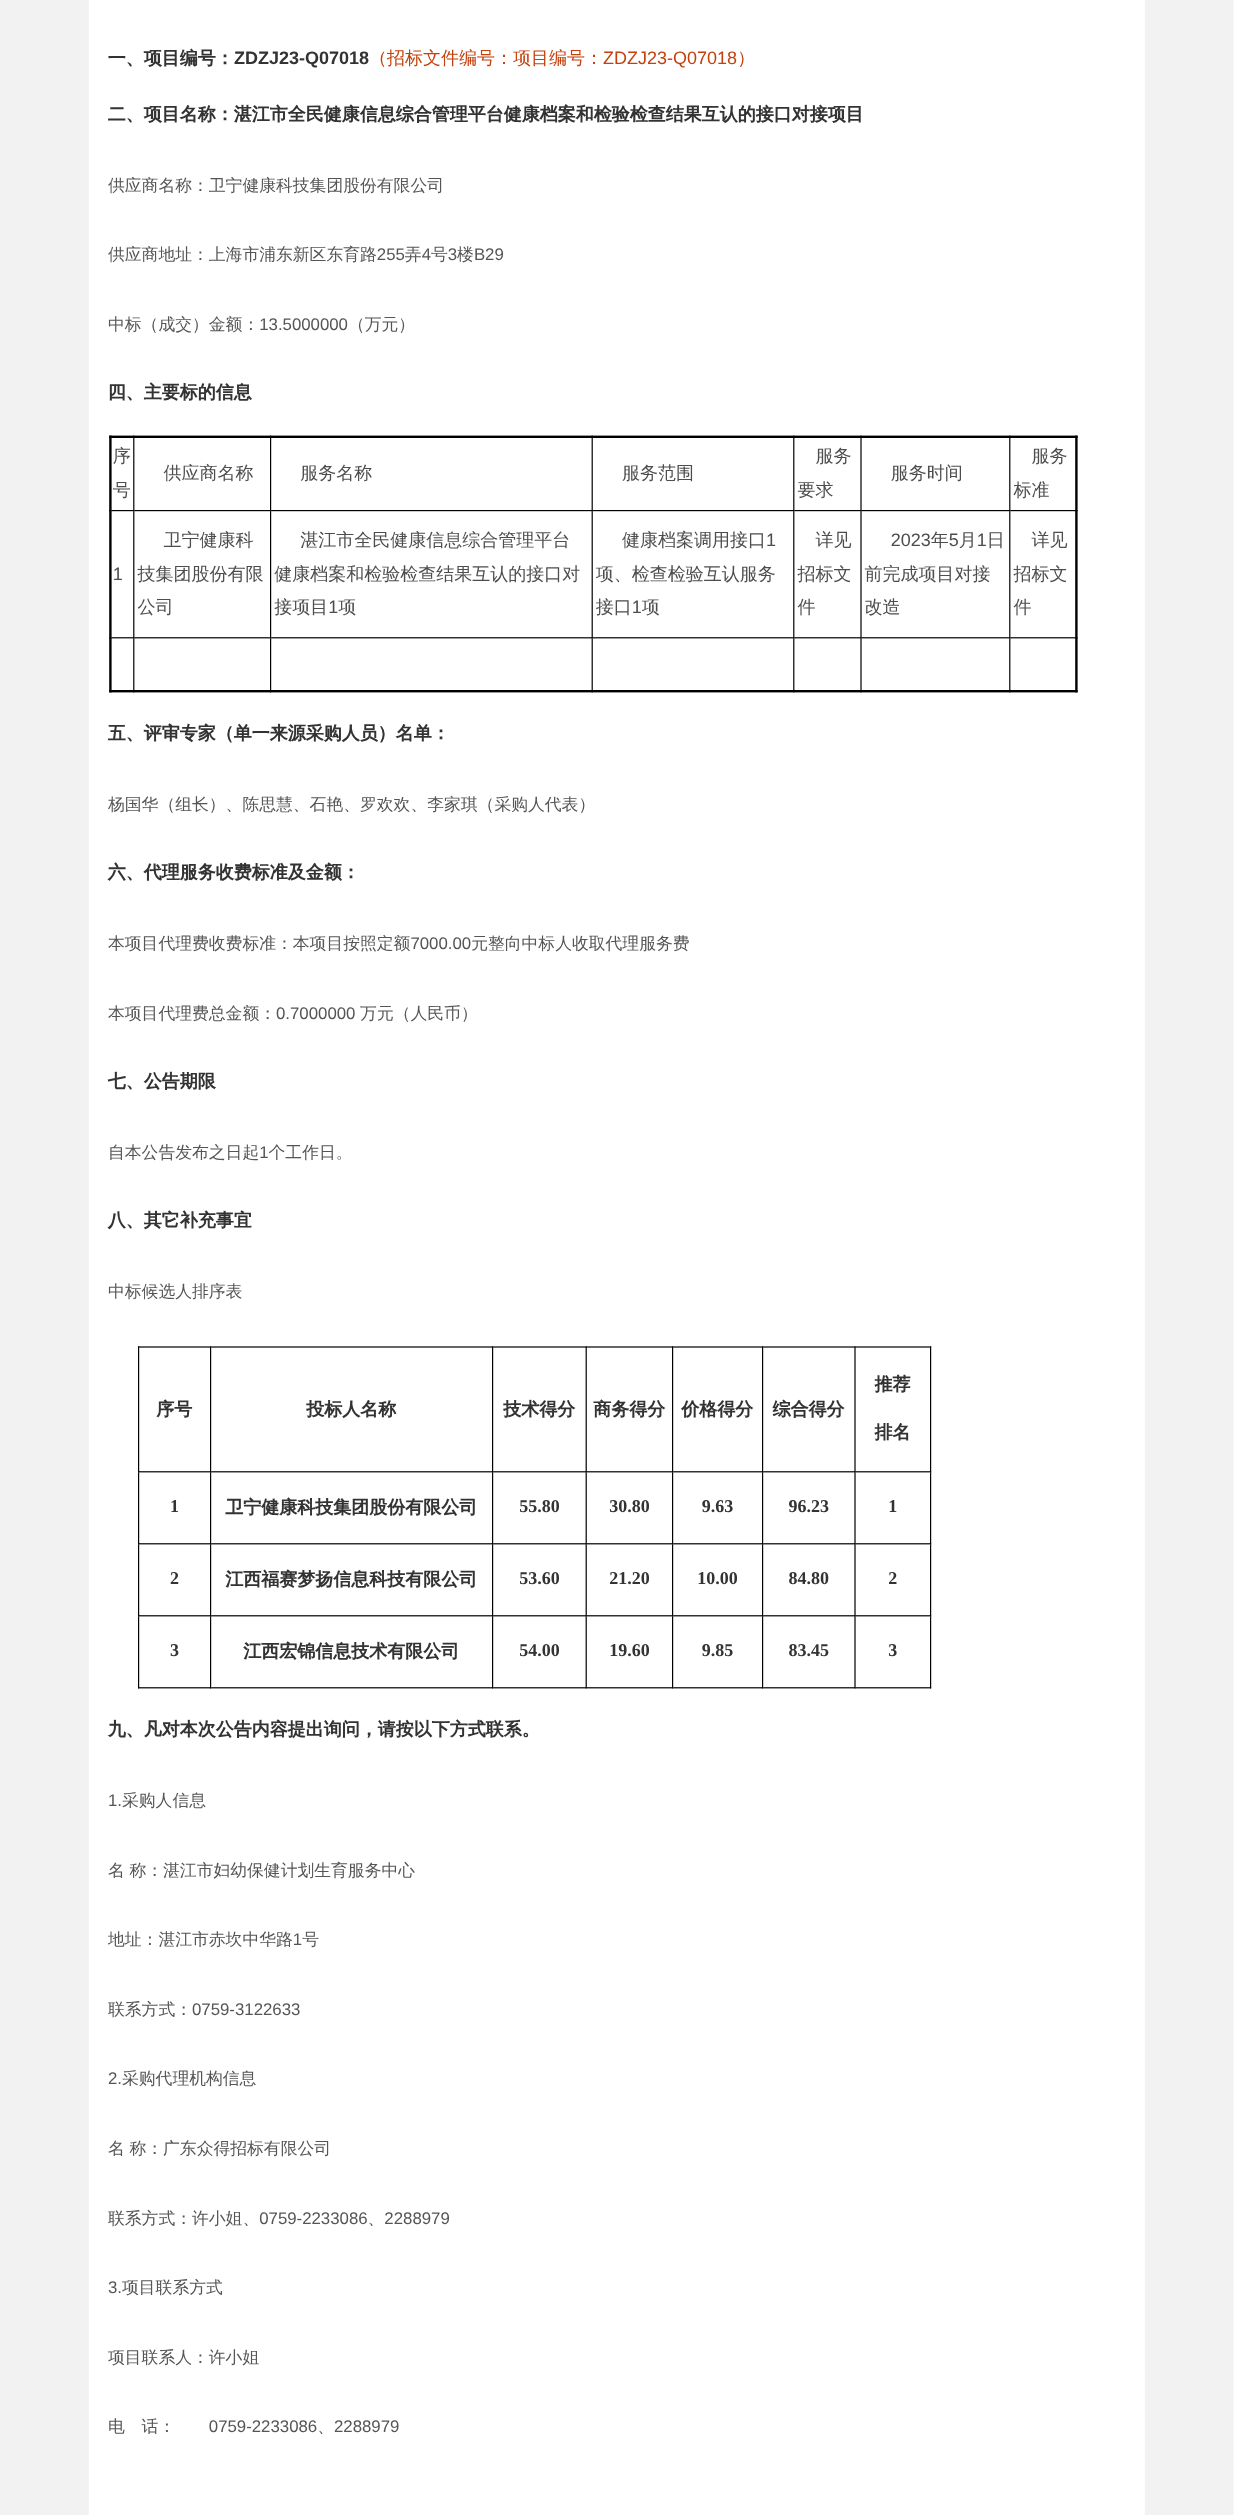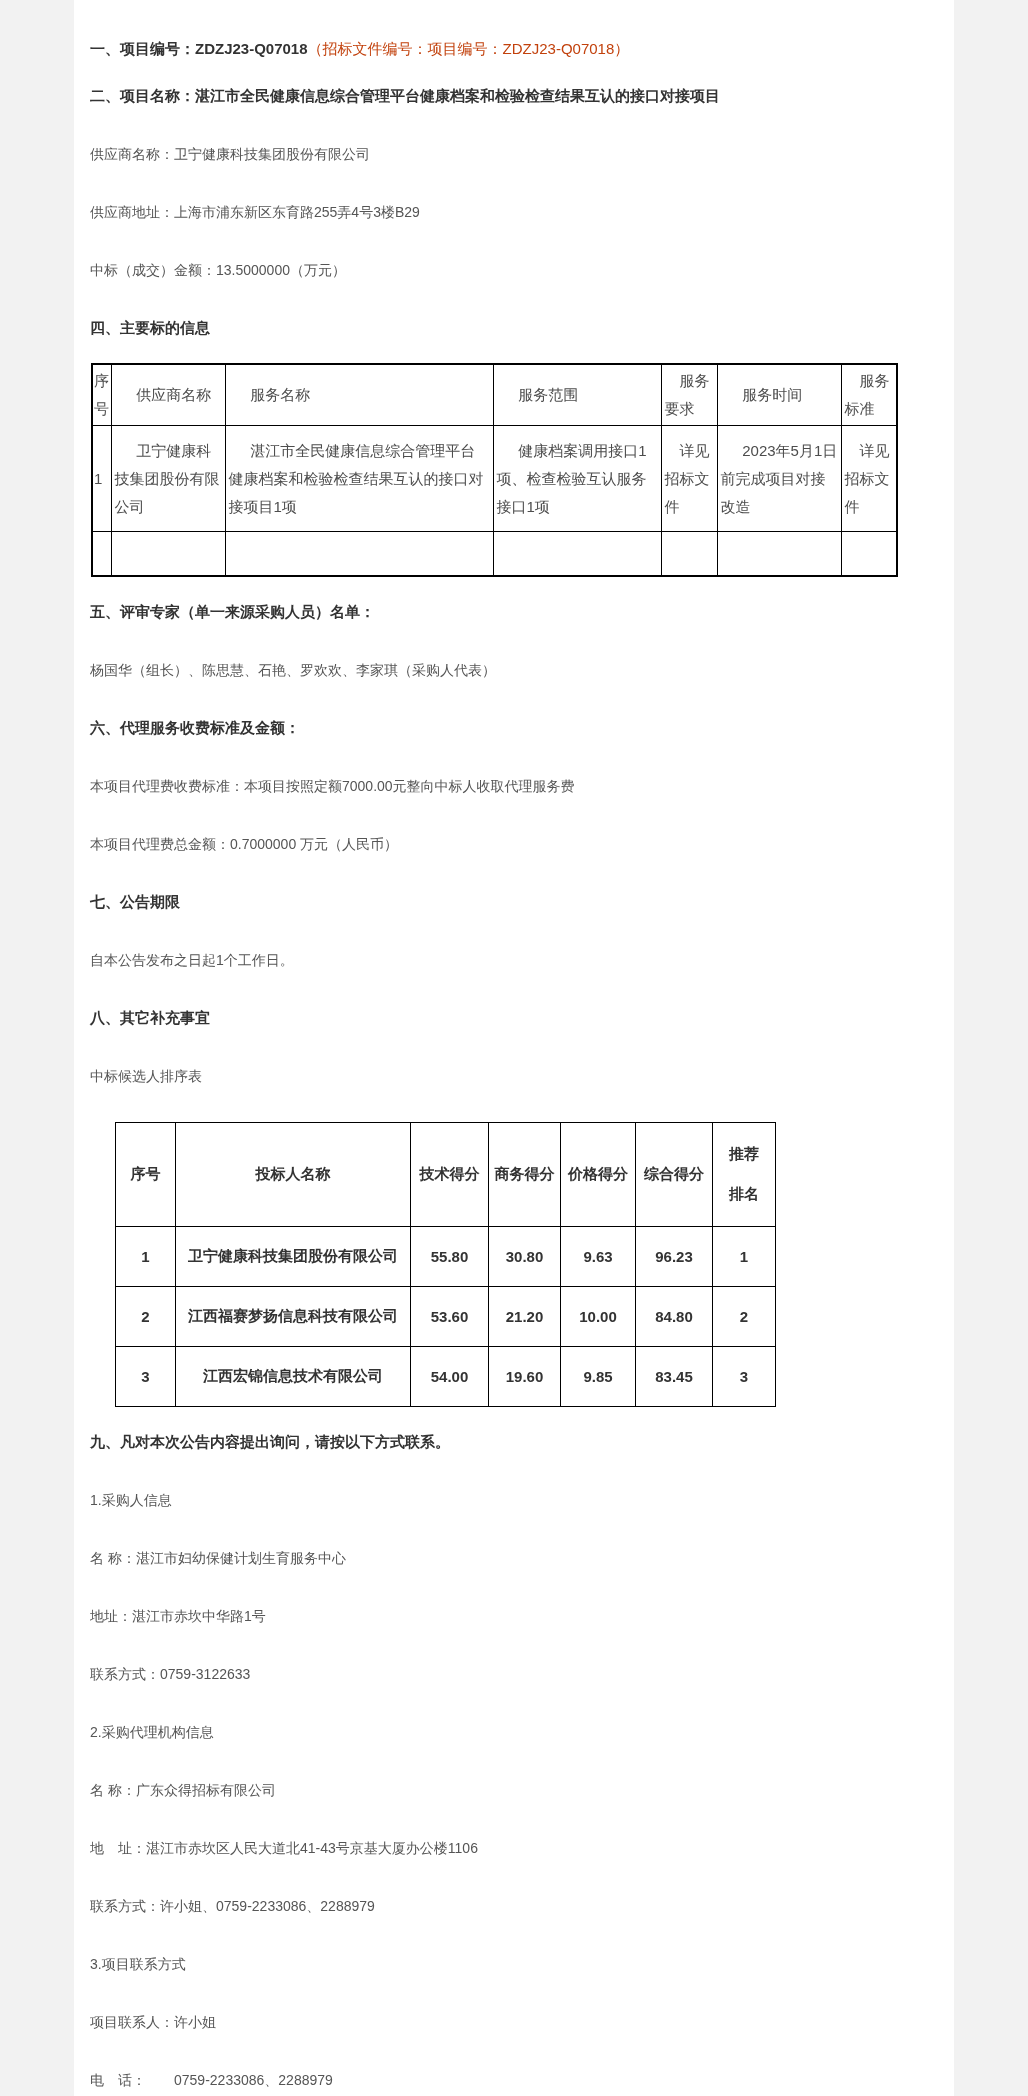--- a/index.html
+++ b/index.html
@@ -63,20 +63,21 @@
     font-size: 15px;
     color: #333333;
   }
   .t2 th, .t2 td {
     border: 1px solid #000000;
     text-align: center;
     vertical-align: middle;
     font-weight: bold;
     padding: 2px;
     word-break: break-all;
+    font-family: Liberation Serif, serif;
   }
   .t2 thead tr { height: 104px; }
   .t2 tbody tr { height: 60px; }
   .t2 .w2 { width: 2.2em; margin: 0 auto; line-height: 40px; }
 </style>
 </head>
 <body>
 
 <div class="content">
 
@@ -200,20 +201,19 @@
 
   <p class="hd">九、凡对本次公告内容提出询问，请按以下方式联系。</p>
 
   <p class="bd">1.采购人信息</p>
   <p class="bd">名 称：湛江市妇幼保健计划生育服务中心</p>
   <p class="bd">地址：湛江市赤坎中华路1号</p>
   <p class="bd">联系方式：0759-3122633</p>
 
   <p class="bd">2.采购代理机构信息</p>
   <p class="bd">名 称：广东众得招标有限公司</p>
-  <p class="bd">地　址：湛江市赤坎区人民大道北41-43号京基大厦办公楼1106</p>
   <p class="bd">联系方式：许小姐、0759-2233086、2288979</p>
 
   <p class="bd">3.项目联系方式</p>
   <p class="bd">项目联系人：许小姐</p>
   <p class="bd">电　话：　　0759-2233086、2288979</p>
 
 </div>
 
 </body></html>

